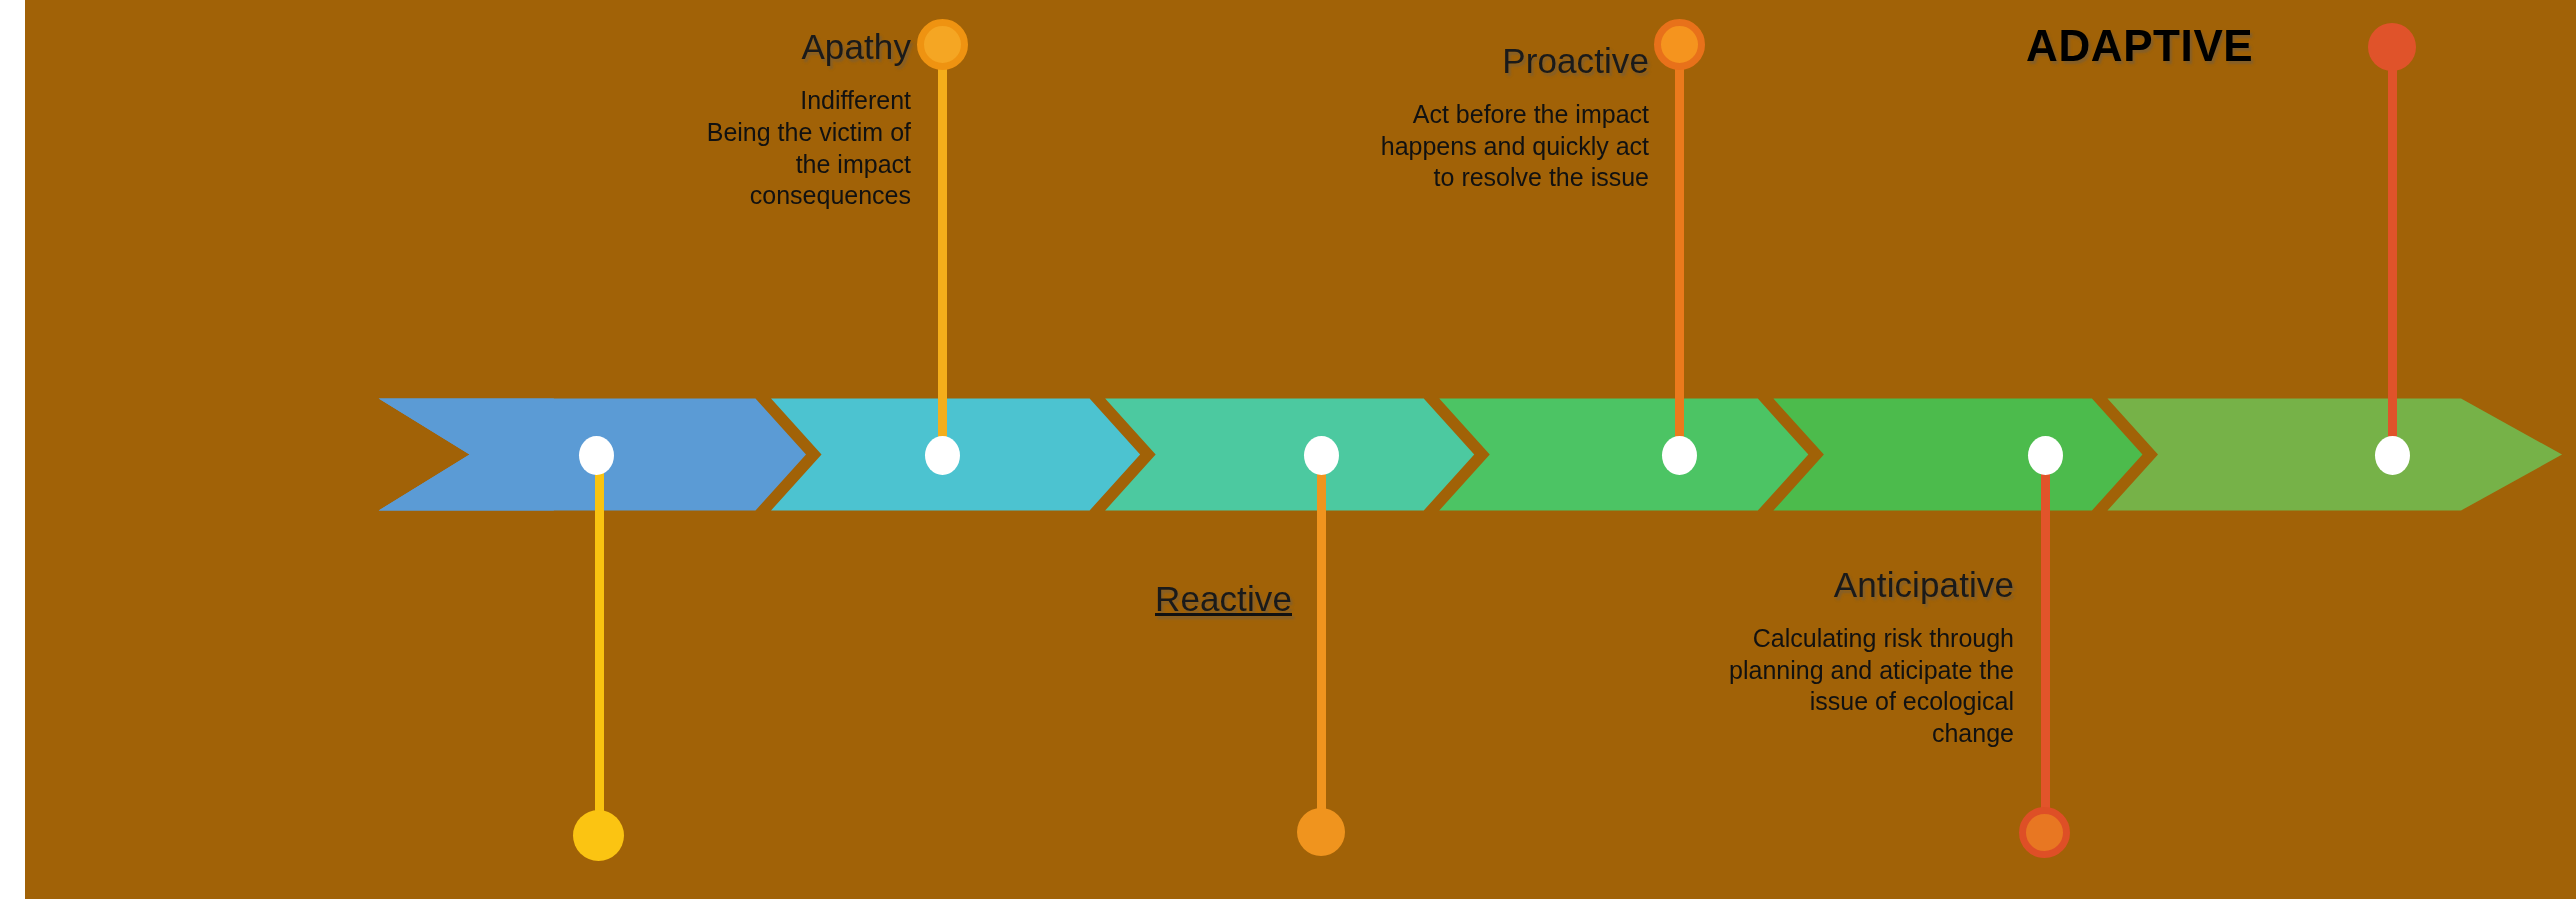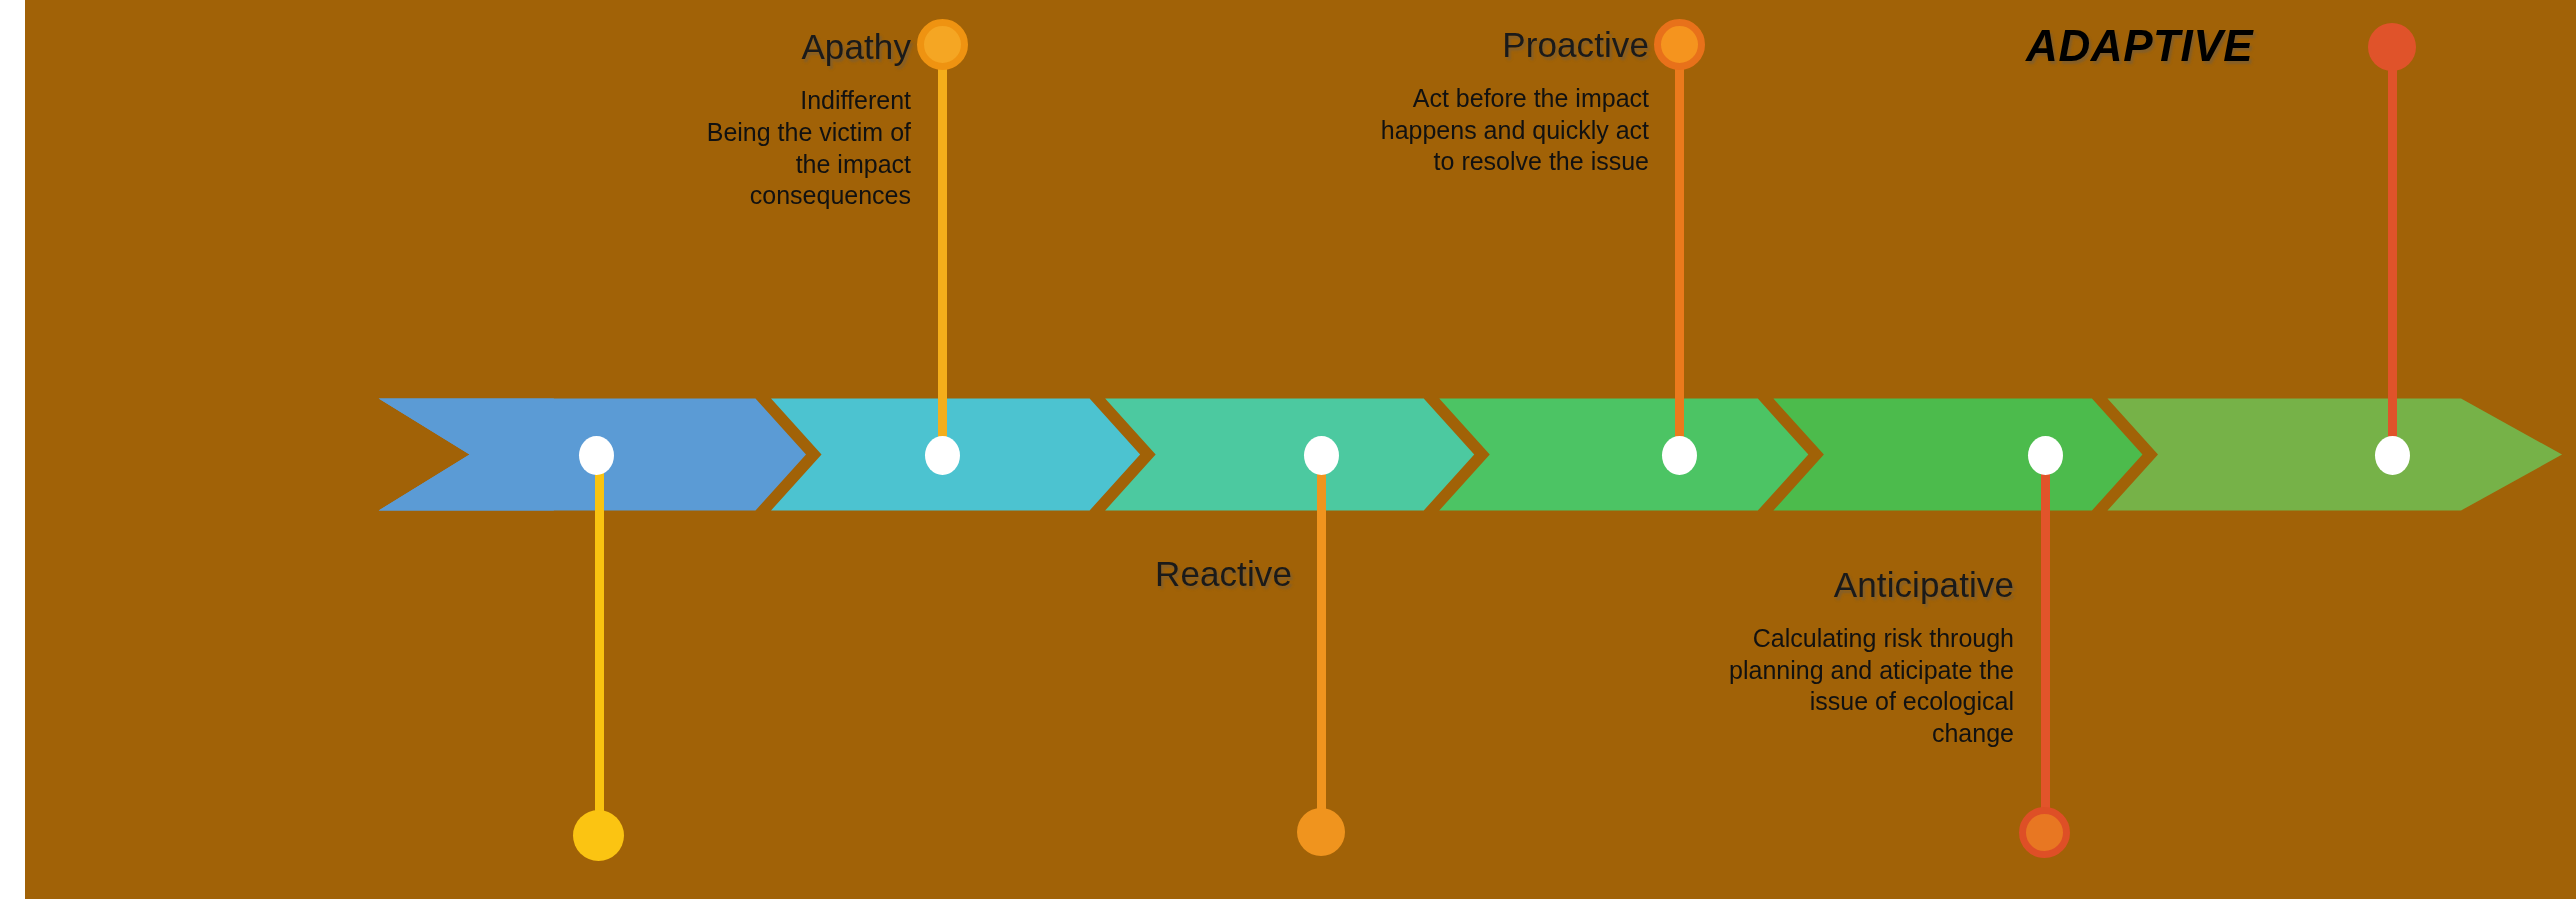--- a/index.html
+++ b/index.html
@@ -73,21 +73,20 @@
   .align-right { text-align: right; }
 
   .endlabel {
     position: absolute;
     font-size: 44px;
     font-weight: 700;
     color: #000000;
     letter-spacing: 0.6px;
     text-shadow: 2.3px 3.1px 2.3px rgba(90,90,90,0.40);
     white-space: nowrap;
-    font-style: italic;
   }
 </style>
 </head>
 <body>
 
 <div id="stage">
 
   <svg id="band" viewBox="0 0 3315 1157" aria-hidden="true">
 
     <path d="M 455,513 L 680,513 L 797,585 L 680,657 L 455,657 L 572,585 Z" fill="#5B9BD5" transform="translate(0,0)"></path>
@@ -136,28 +135,28 @@
   <div class="cap" style="left:2343px; top:22.5px; width:48px; height:48px; background:#E0532A;"></div>
 
   <div class="block align-right" style="left:342px; top:9.3px; width:544px;">
     <span class="heading">Apathy</span>
     <span class="body">Indifferent
 Being the victim of
 the impact
 consequences</span>
   </div>
 
-  <div class="block align-right" style="left:1080px; top:7px; width:544px;">
+  <div class="block align-right" style="left:1080px; top:23px; width:544px;">
     <span class="heading">Proactive</span>
     <span class="body">Act before the impact
 happens and quickly act
 to resolve the issue</span>
   </div>
 
-  <div class="block align-right" style="left:723px; top:536px; width:544px;">
+  <div class="block align-right" style="left:723px; top:561px; width:544px;text-decoration:underline;">
     <span class="heading">Reactive</span>
   </div>
 
   <div class="block align-right" style="left:1430px; top:547px; width:559px;">
     <span class="heading">Anticipative</span>
     <span class="body">Calculating risk through
 planning and aticipate the
 issue of ecological
 change</span>
   </div>

